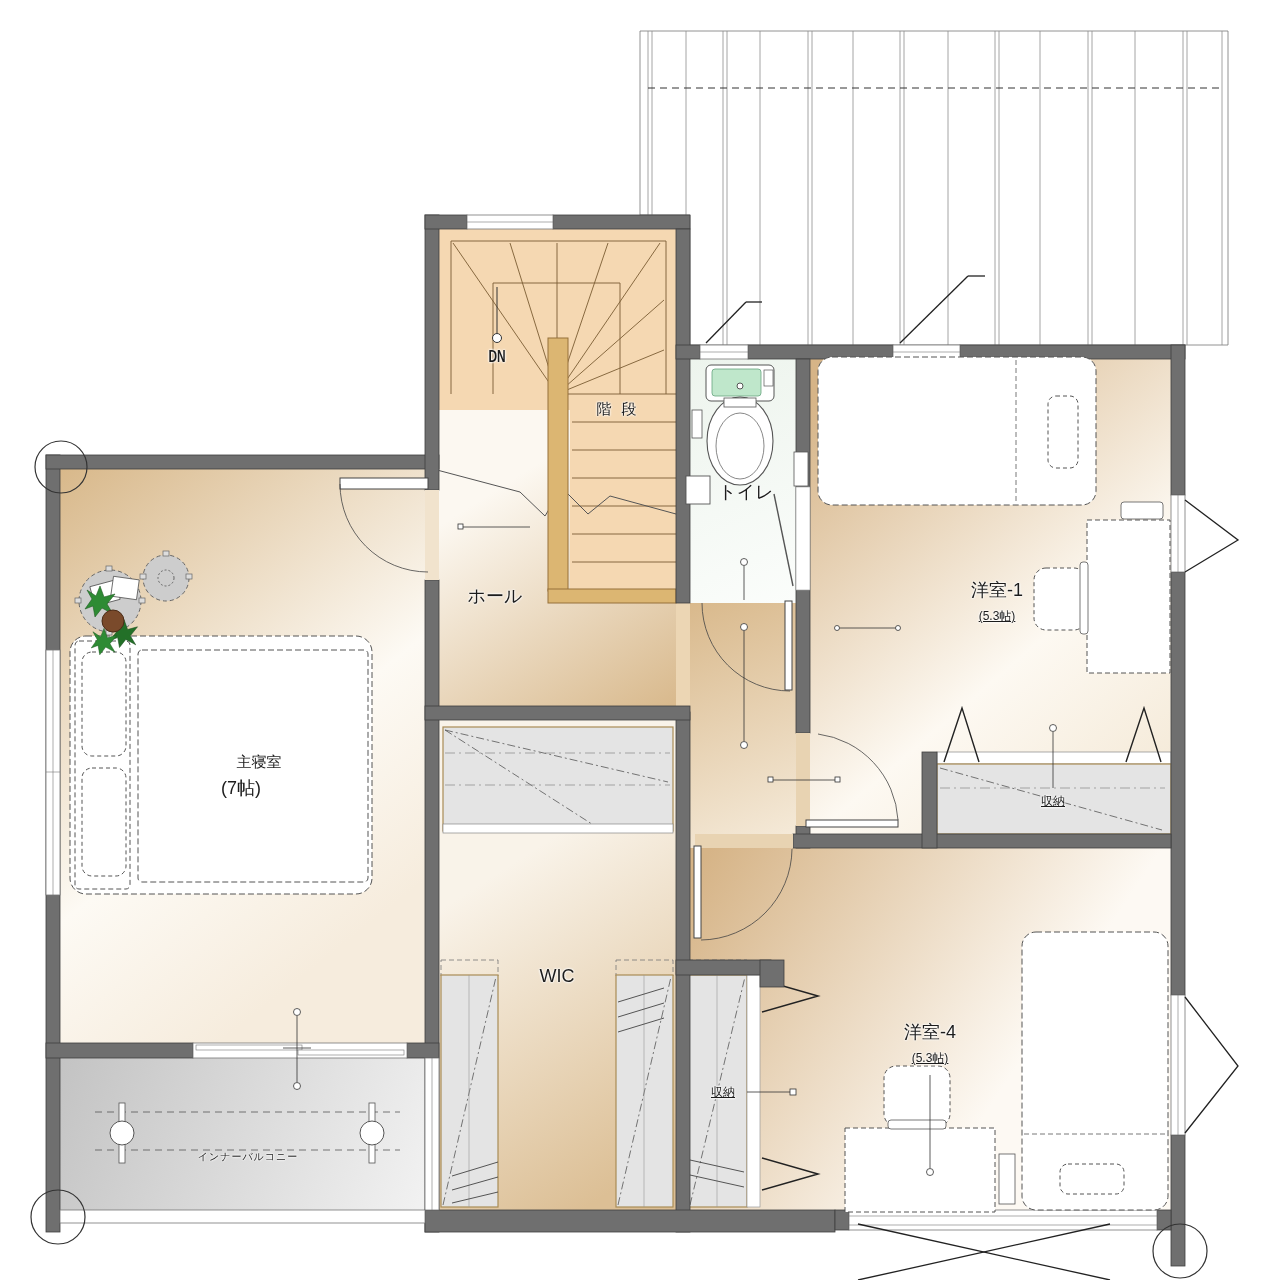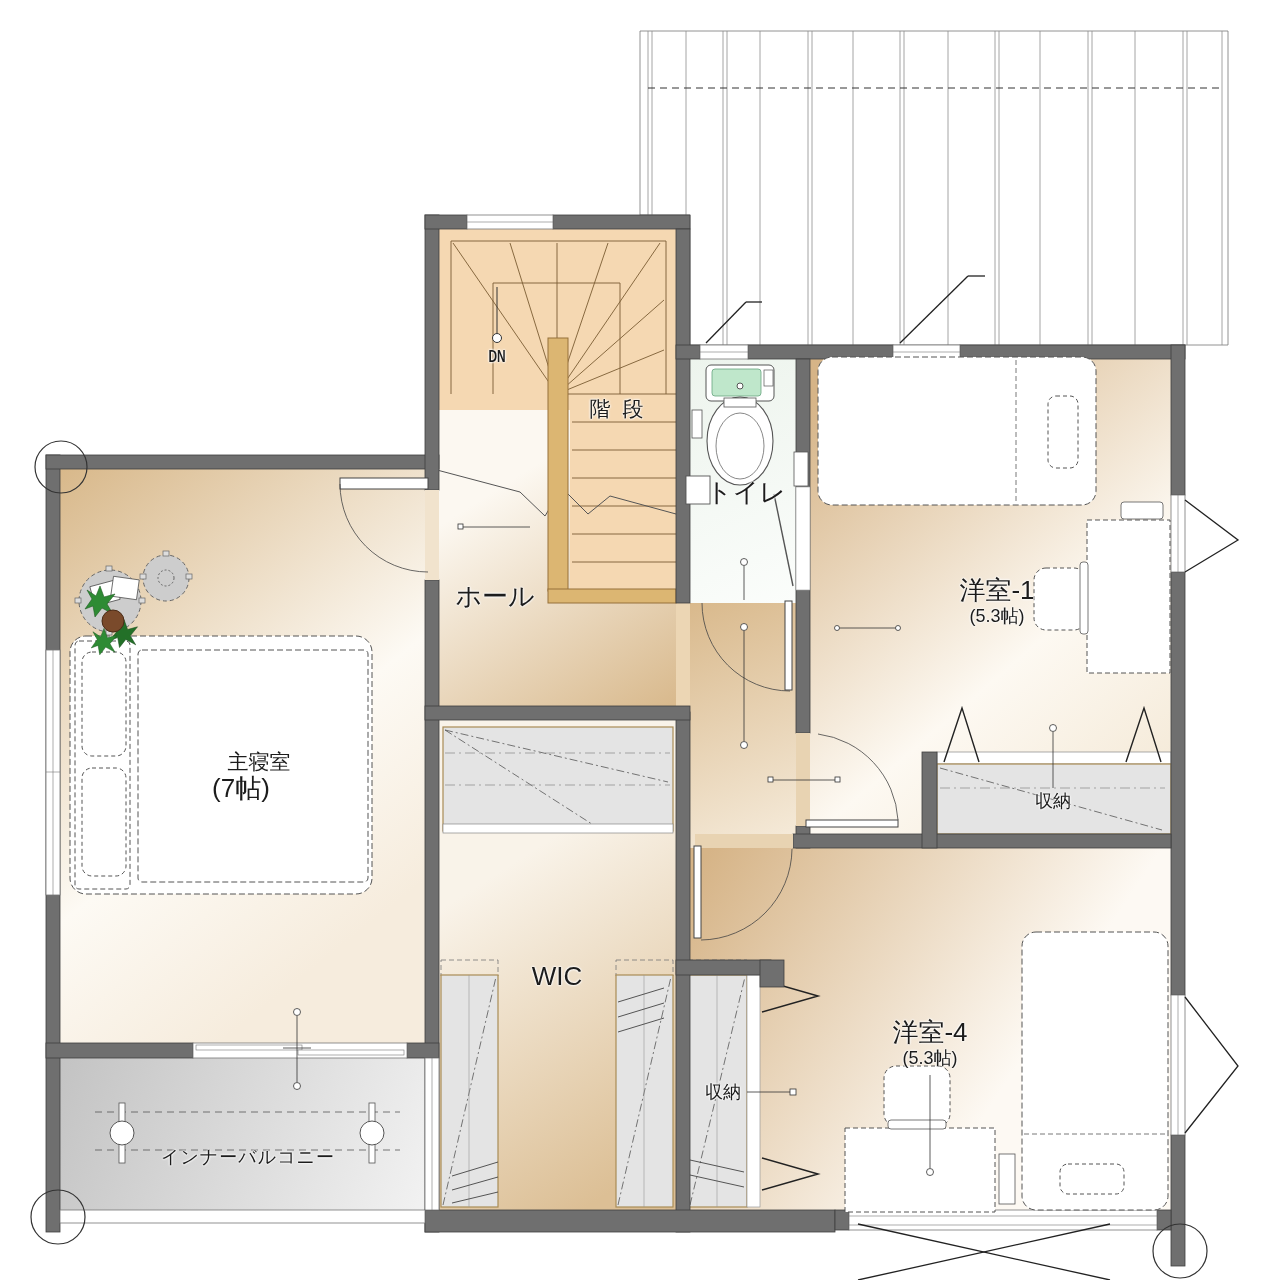--- a/index.html
+++ b/index.html
@@ -1,24 +1,24 @@
 <!DOCTYPE html>
 <html><head>
 <meta charset="utf-8">
 <style>
   html,body{margin:0;padding:0;background:#fff;}
   #canvas{position:relative;width:1270px;height:1280px;background:#ffffff;overflow:hidden;
           font-family:"Liberation Sans",sans-serif;}
   #canvas svg{position:absolute;left:0;top:0;}
   .lbl{position:absolute;transform:translate(-50%,-50%);color:#1c1c1c;white-space:nowrap;
        text-shadow:0 0 2px #fff,0 0 2px #fff,0 0 3px #fff;line-height:1;}
-  .lbl.sz21{font-size:21px;}
-  .lbl.sz19{font-size:26px;}
-  .lbl.sz18{font-size:18px;}
-  .lbl.sz14{font-size:18px;letter-spacing:1px;}
+  .lbl.sz21{font-size:15px;}
+  .lbl.sz19{font-size:18px;}
+  .lbl.sz18{font-size:12px;text-decoration:underline;}
+  .lbl.sz14{font-size:10px;letter-spacing:1px;}
   .lbl.dn{font-size:14px;font-weight:bold;transform:translate(-50%,-50%) scale(.85,1.15);}
 </style>
 </head>
 <body>
 
 <div id="canvas">
 <svg width="1270" height="1280" viewBox="0 0 1270 1280">
   <defs>
     <linearGradient id="gBed" gradientUnits="userSpaceOnUse" x1="60" y1="469" x2="400" y2="900">
       <stop offset="0" stop-color="#d8b88a"></stop>

